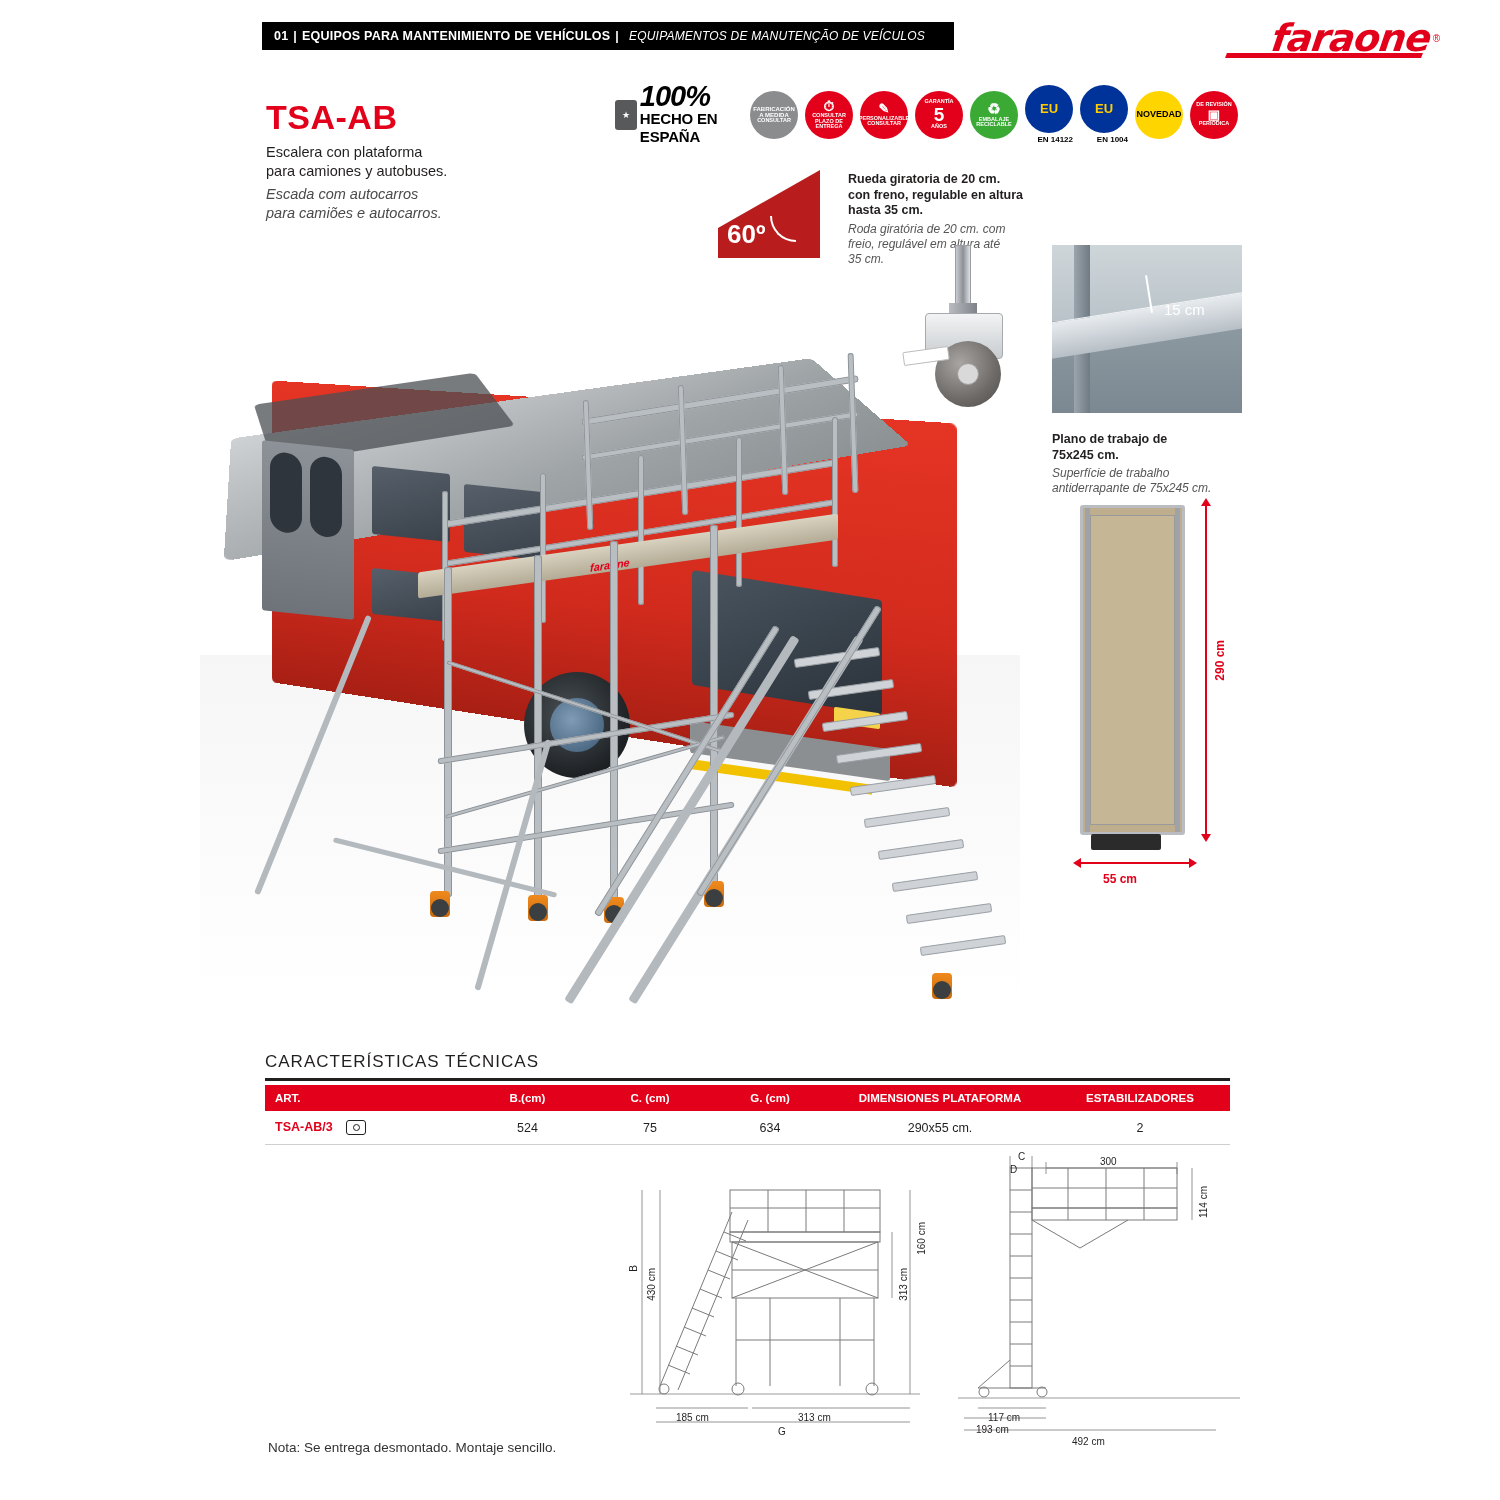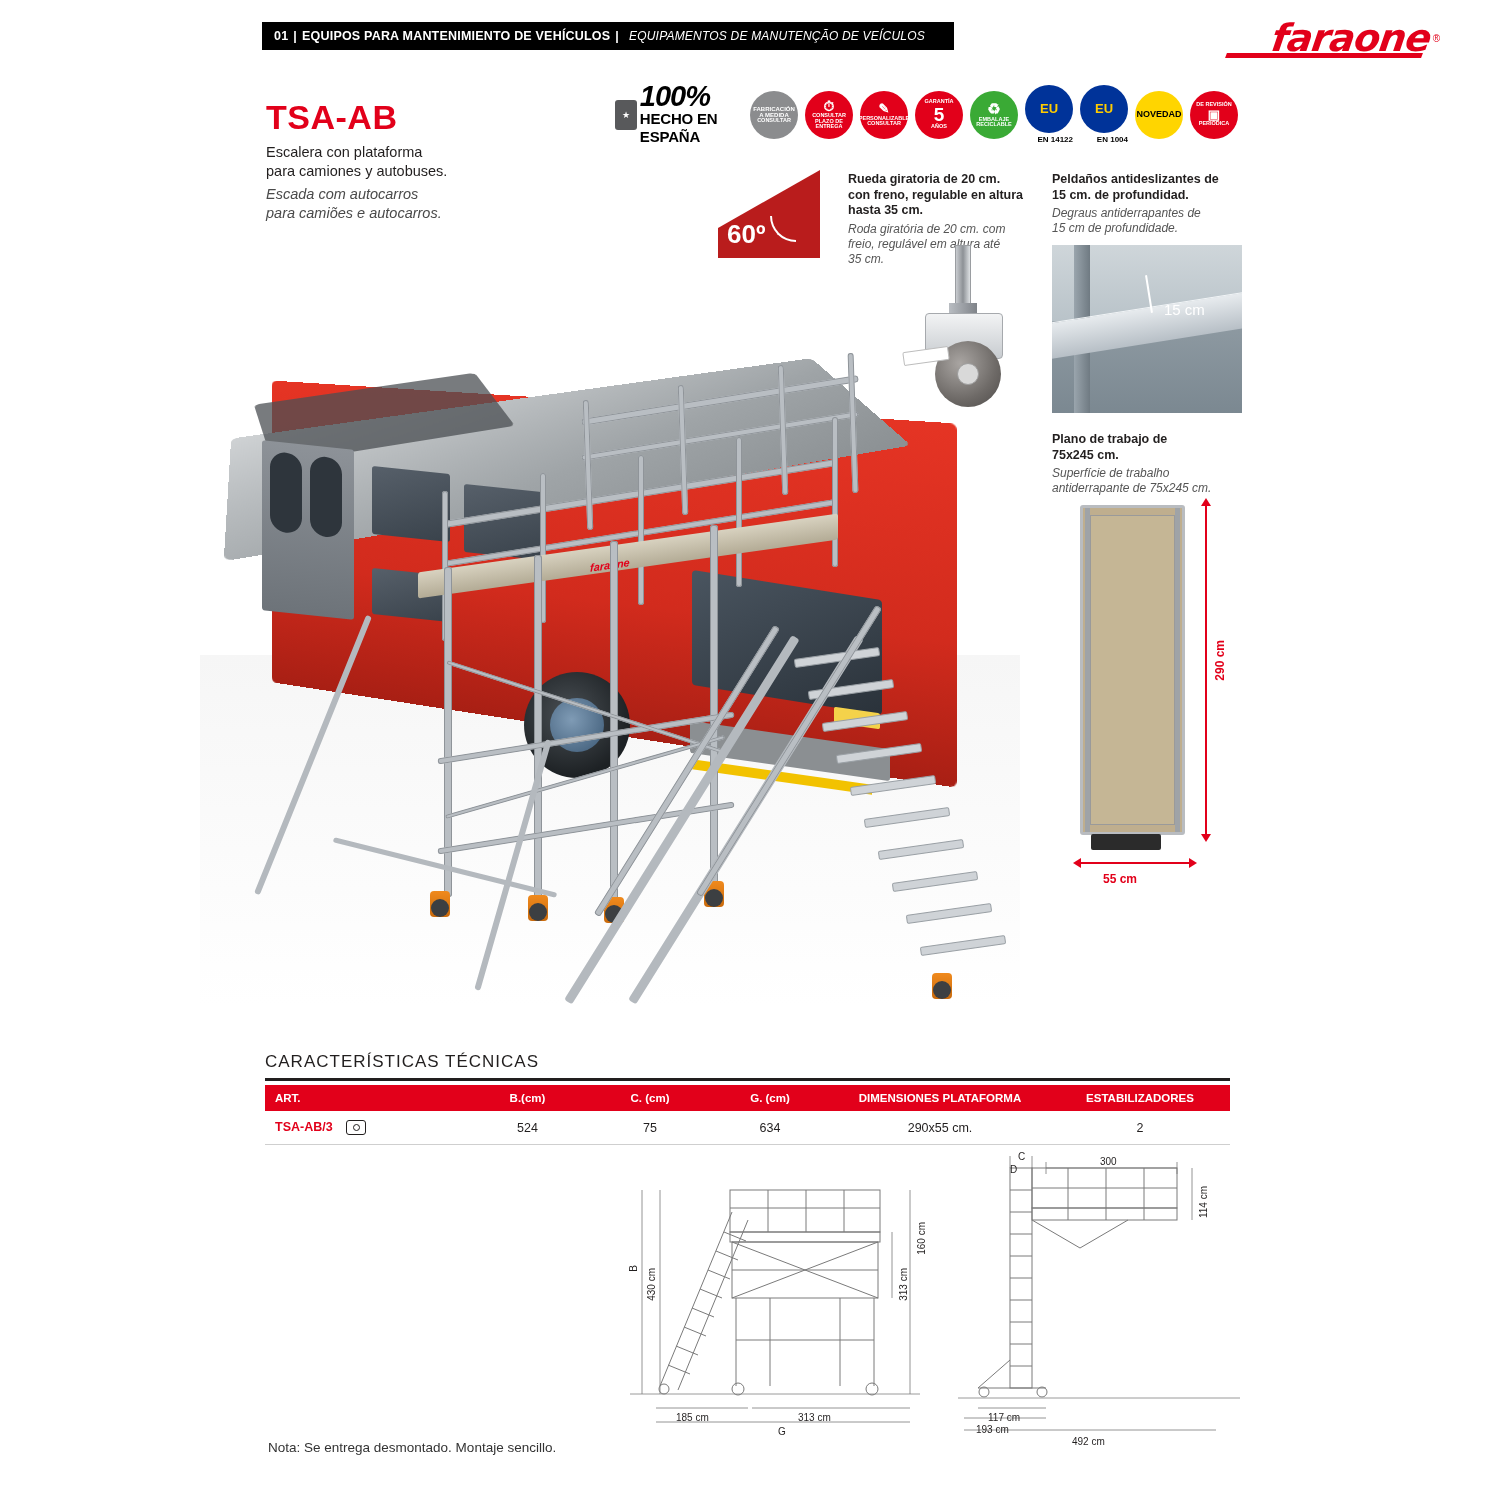--- a/index.html
+++ b/index.html
@@ -465,30 +465,20 @@
 
   <div class="wheel">
     <div class="stem"></div>
     <div class="nut"></div>
     <div class="fork"></div>
     <div class="tyre"></div>
     <div class="hub"></div>
     <div class="lever"></div>
   </div>
 
-  <div class="feat" style="left:1052px; top:172px; width:210px;">
-    <div class="h">
-      <div>Peldaños antideslizantes de</div>
-      <div>15 cm. de profundidad.</div>
-    </div>
-    <div class="i">
-      <div>Degraus antiderrapantes de</div>
-      <div>15 cm de profundidade.</div>
-    </div>
-  </div>
 
   <div class="step-photo">
     <div class="leg"></div>
     <div class="plank"></div>
     <div class="measure"></div>
     <div class="arrow">15 cm</div>
   </div>
 
   <div class="feat" style="left:1052px; top:432px; width:220px;">
     <div class="h">

